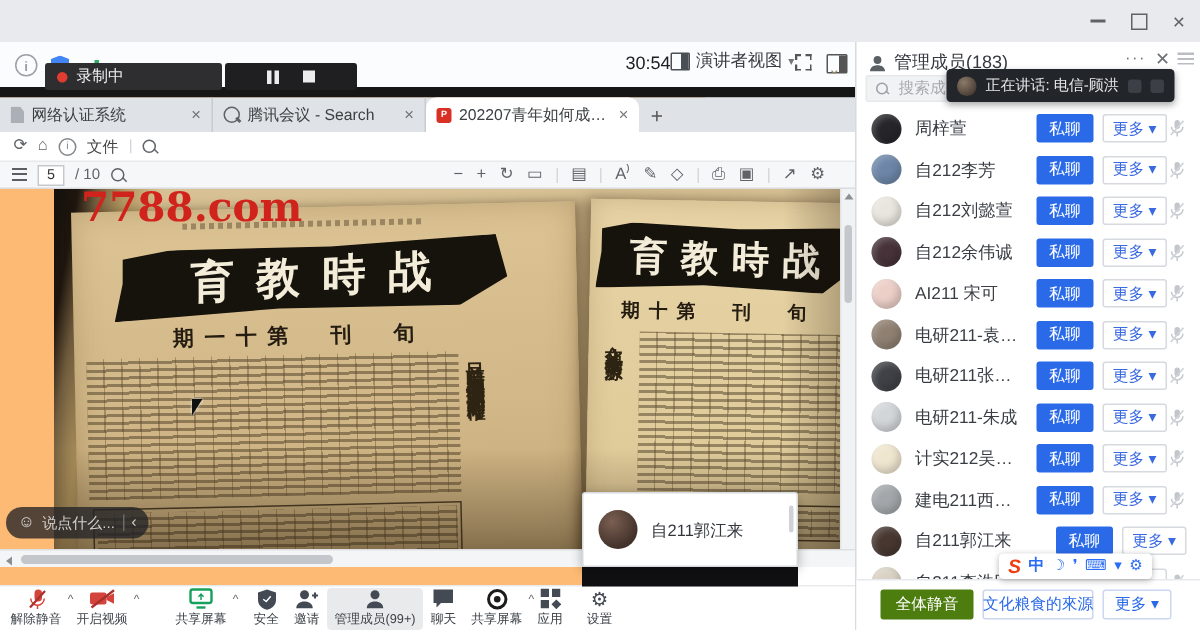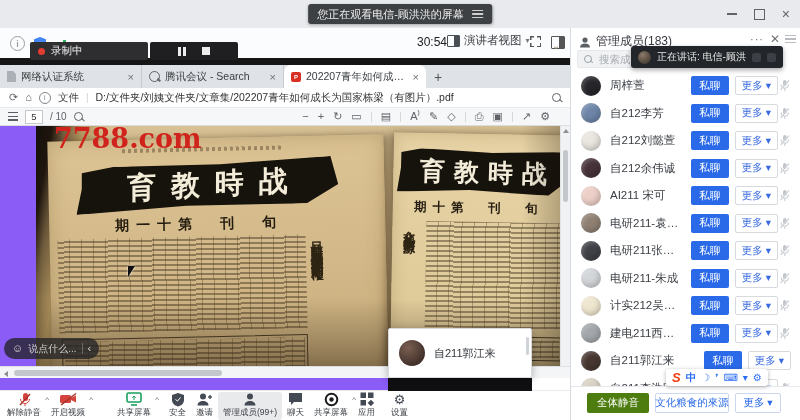--- a/index.html
+++ b/index.html
@@ -38,21 +38,21 @@
   .rec1{position:absolute;left:30px;top:42px;width:110px;height:18px;background:#2e2e31;border-radius:2px;display:flex;align-items:center;gap:6px;padding-left:8px;z-index:30;}
   .rec-dot{width:7px;height:7px;border-radius:50%;background:#e23b30;}
   .rec1 span{font-size:10.5px;color:#efefef;}
   .rec2{position:absolute;left:150px;top:42px;width:88px;height:18px;background:#1f1f22;border-radius:2px;display:flex;align-items:center;justify-content:center;gap:16px;z-index:30;}
   .ic-pause{display:flex;gap:2.5px;}
   .ic-pause i{display:block;width:3px;height:9px;background:#ececec;}
   .ic-stop{width:8px;height:8px;background:#ececec;}
   .share-chev{position:absolute;left:552px;top:40px;font-size:10px;color:#9a8f6d;z-index:30;}
 
   
-  .shared{position:absolute;left:0;top:58px;width:470px;height:332px;background:#8b5cf6;text-decoration:underline;}
+  .shared{position:absolute;left:0;top:58px;width:470px;height:332px;background:#fdba74;text-decoration:underline;}
   .blackstrip{position:absolute;left:0;top:0;width:570px;height:7px;background:#161616;}
   .tabbar{position:absolute;left:0;top:7px;width:570px;height:23px;background:#dfe2e6;display:flex;align-items:flex-end;}
   .tab{width:142px;height:23px;display:flex;align-items:center;gap:5px;padding:0 7px;font-size:10.5px;color:#3c4043;border-right:1px solid #c8cbcf;box-sizing:border-box;}
   .tab.active{background:#fff;border-radius:7px 7px 0 0;border-right:none;}
   .tab .t-title{flex:1;overflow:hidden;white-space:nowrap;text-overflow:ellipsis;}
   .t-close{font-size:11px;color:#6f7377;}
   .fav-doc{width:9px;height:11px;background:#aab0b6;clip-path:polygon(0 0,70% 0,100% 30%,100% 100%,0 100%);}
   .fav-search{width:9px;height:9px;border:1.6px solid #5f6368;border-radius:50%;position:relative;}
   .fav-search::after{content:"";position:absolute;left:7px;top:7px;width:4px;height:1.6px;background:#5f6368;transform:rotate(45deg);}
   .fav-pdf{width:10px;height:10px;background:#d93025;border-radius:2px;display:flex;align-items:center;justify-content:center;color:#fff;font-size:6px;font-weight:bold;}
@@ -171,24 +171,20 @@
   .ime .s-logo{font-weight:bold;font-style:italic;font-size:13px;color:#f03e10;line-height:1;}
   .ime .ig{color:#2a6df4;font-size:10px;line-height:1;}
   .ime .ig.b{font-weight:bold;font-size:10.5px;}
 </style>
 </head>
 <body>
 
 <div id="root">
 
   <div class="titlebar">
-    <div class="watch-pill">
-      <span>您正在观看电信-顾洪洪的屏幕</span>
-      <span class="pill-menu"></span>
-    </div>
     <div class="winctrl">
       <span class="wc-min"></span>
       <span class="wc-max"></span>
       <span class="wc-close">×</span>
     </div>
   </div>
 
   <div class="meetbar"></div>
   <div class="mb-left">
     <span class="ic-info">i</span>
@@ -242,21 +238,20 @@
       </div>
       <div class="tab-plus">+</div>
     </div>
 
     <div class="addrbar">
       <span class="a-ic">⟳</span>
       <span class="a-ic">⌂</span>
       <span class="ic-circle-i">i</span>
       <span class="a-scheme">文件</span>
       <span class="a-divider">|</span>
-      <span class="a-path">D:/文件夹/刘姨文件夹/文章集/202207青年如何成长为国家栋梁（有图片）.pdf</span>
       <span class="ic-mag"></span>
     </div>
 
     <div class="pdfbar">
       <span class="ic-thumbs"></span>
       <span class="pg-box">5</span>
       <span class="pg-total">/ 10</span>
       <span class="ic-mag"></span>
       <div class="pdftools">
         <span class="pt">−</span>

